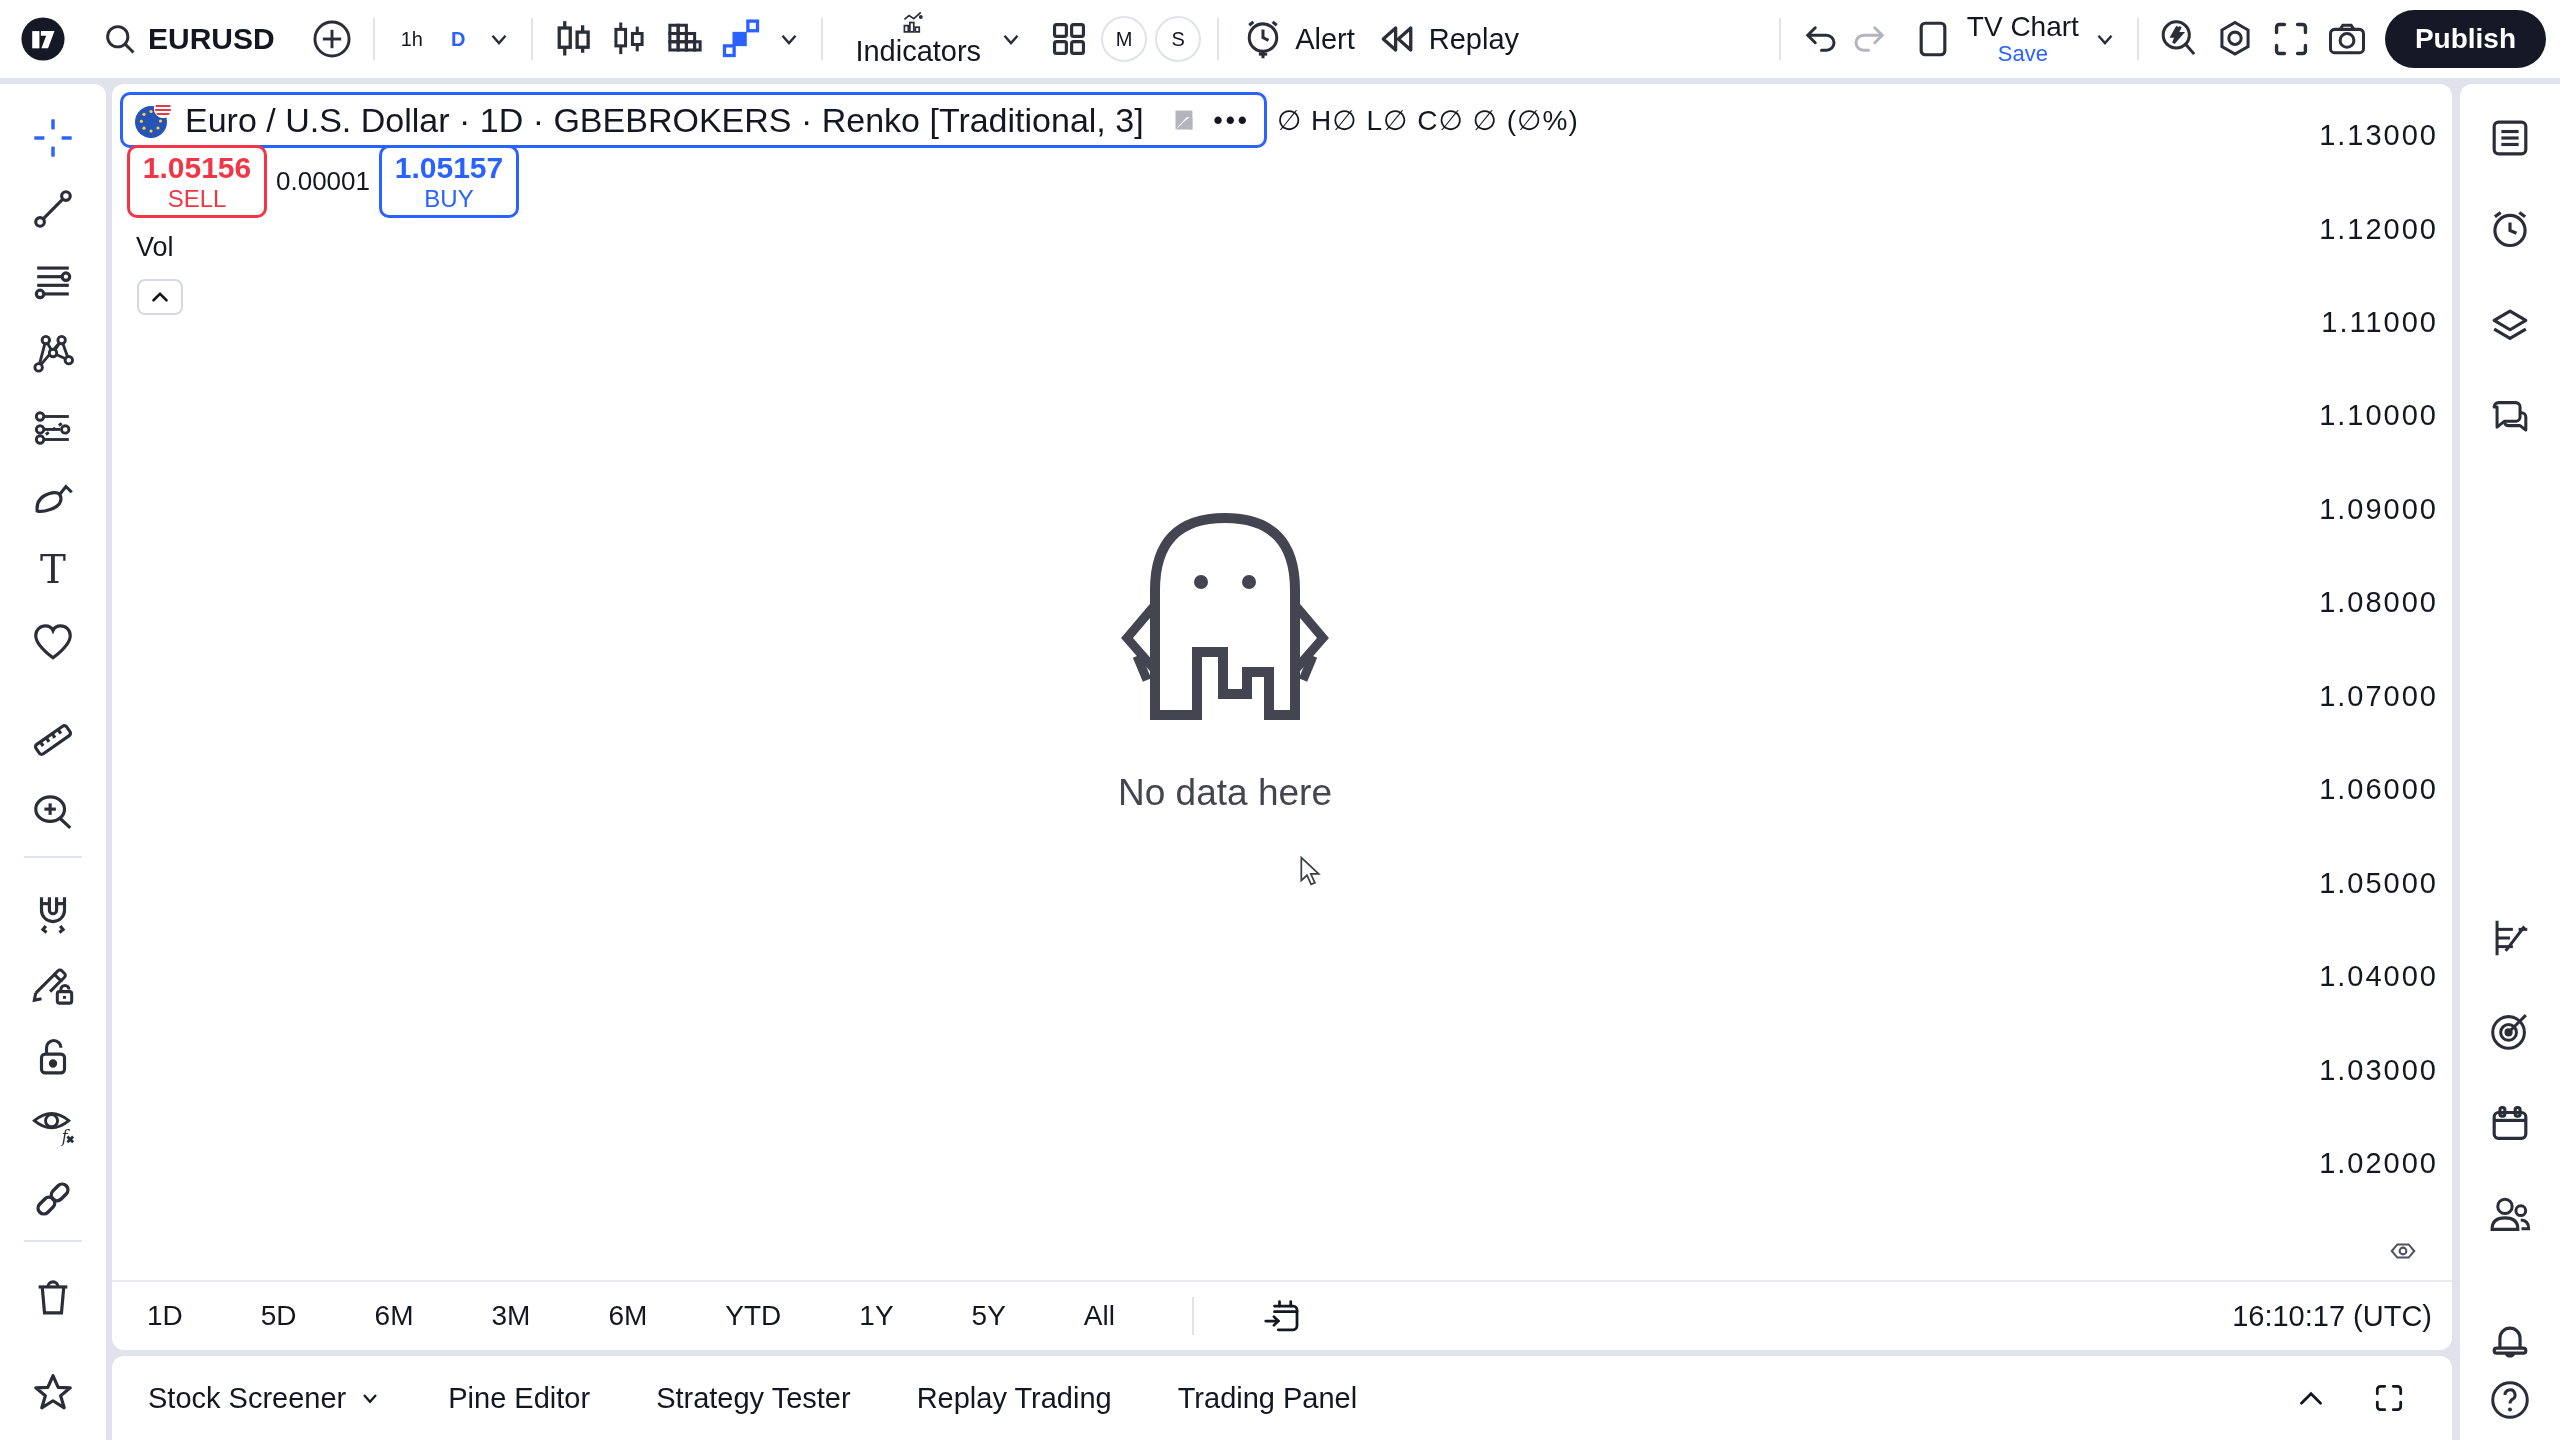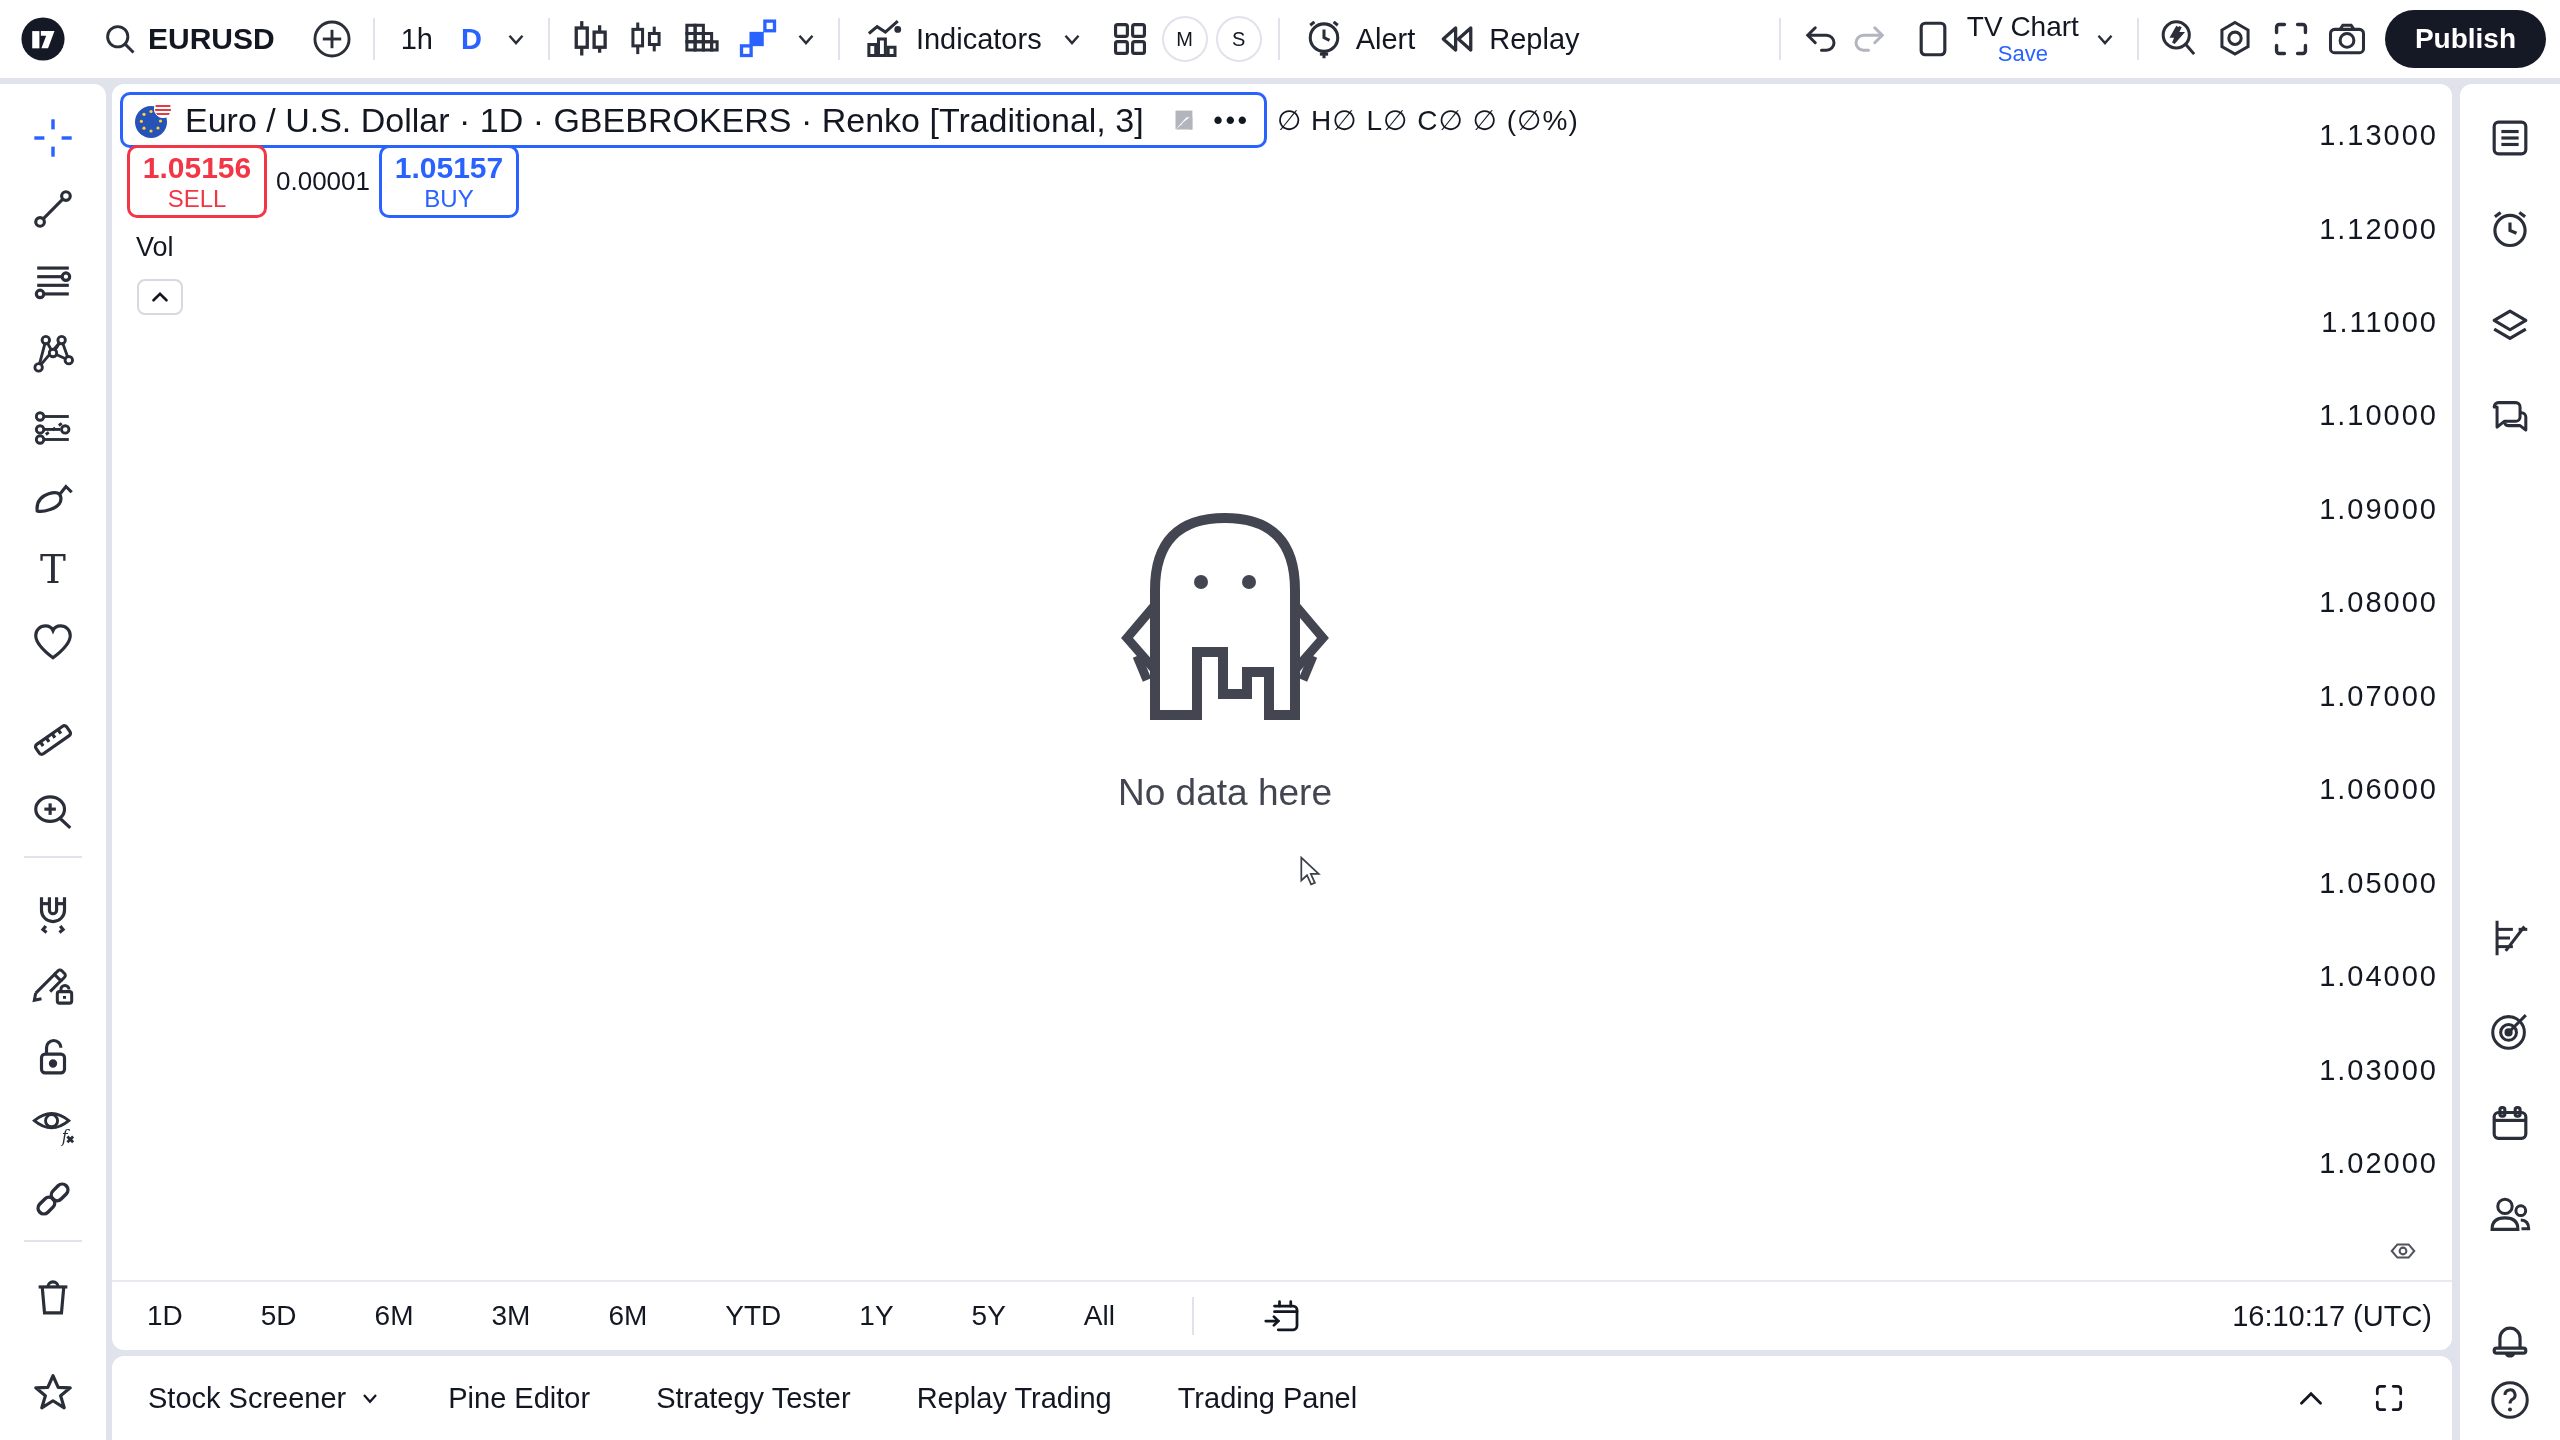--- a/index.html
+++ b/index.html
@@ -12,21 +12,21 @@
   }
   .card{position:absolute;background:#FFFFFF;}
   
   .header{left:0;top:0;width:2560px;height:78px;display:flex;align-items:center;padding:0 14px;box-sizing:border-box;}
   .hbtn{display:flex;align-items:center;justify-content:center;height:58px;border-radius:10px;flex:none;cursor:pointer;}
   .vsep{width:2px;height:42px;background:#E0E3EB;margin:0 12px;flex:none;}
   .ic{color:#2A2E39;display:block;}
   .ic.gray{color:#B2B5BE;}
   .ic.blue{color:#2962FF;}
   .search-text{font-size:30px;font-weight:700;margin-left:10px;}
-  .interval{font-size:29px;padding:0 14px;}
+  .interval{font-size:20px;padding:0 14px;}
   .interval.active{color:#2962FF;font-weight:600;}
   .toolbar-label{font-size:29px;margin-left:10px;}
   .badge-circle{width:42px;height:42px;border-radius:50%;border:2px solid #E0E3EB;display:flex;align-items:center;justify-content:center;font-size:20px;color:#131722;flex:none;margin:0 4px;cursor:pointer;}
   .tvchart{display:flex;flex-direction:column;align-items:center;margin:0 6px;cursor:pointer;}
   .tvchart .title{font-size:28px;color:#131722;line-height:30px;}
   .tvchart .save{font-size:22px;color:#2962FF;line-height:24px;}
   .publish{background:#151926;color:#fff;font-size:28px;font-weight:600;border-radius:32px;height:58px;padding:0 30px;display:flex;align-items:center;margin-left:10px;cursor:pointer;}
   .spacer{flex:1;}
   
   .left-toolbar{left:0;top:84px;width:106px;height:1356px;border-radius:0 12px 0 0;}
@@ -139,21 +139,21 @@
         <rect x="21" y="3" width="7" height="7"></rect>
         <rect x="14" y="8" width="0" height="0"></rect>
     </svg>
   </div>
   <div class="hbtn" style="width:40px">
     <svg class="ic" width="26" height="26" viewBox="0 0 32 32" fill="none" stroke="currentColor" stroke-width="3">
         <polyline points="8,12 16,21 24,12"></polyline>
       </svg>
   </div>
   <div class="vsep"></div>
-  <div class="hbtn" style="padding:0 10px;">
+  <div class="hbtn" style="padding:0 10px;flex-direction:column;">
     <svg class="ic" width="44" height="44" viewBox="0 0 32 32" fill="none" stroke="currentColor" stroke-width="2.2">
       <rect x="5" y="20" width="5" height="8"></rect>
         <rect x="12" y="16" width="5" height="12"></rect>
         <rect x="19" y="22" width="5" height="6"></rect>
       <polyline points="5,12 11,7 17,11 26,3"></polyline>
         <circle cx="26" cy="9" r="1.4" fill="currentColor"></circle>
     </svg>
     <span class="toolbar-label">Indicators</span>
   </div>
   <div class="hbtn" style="width:40px">

